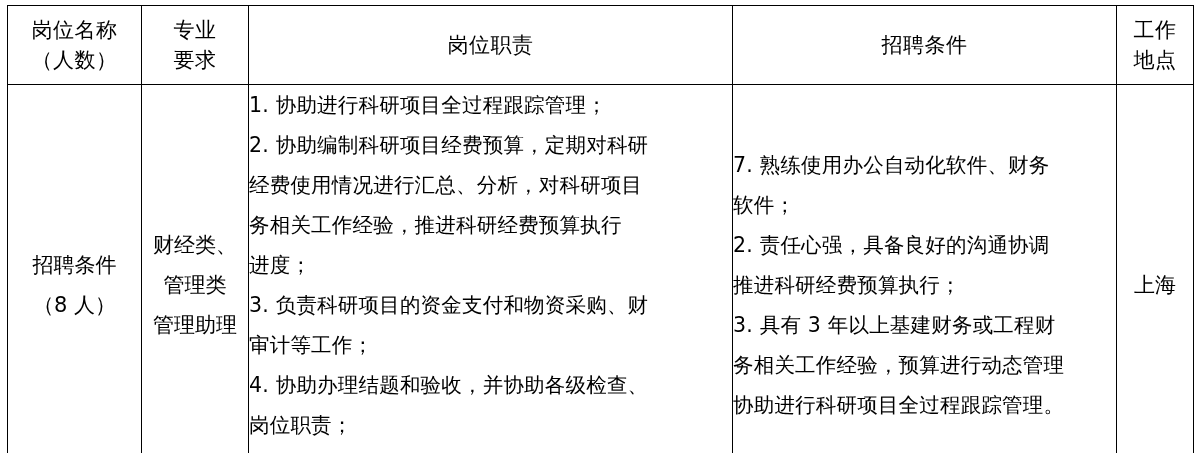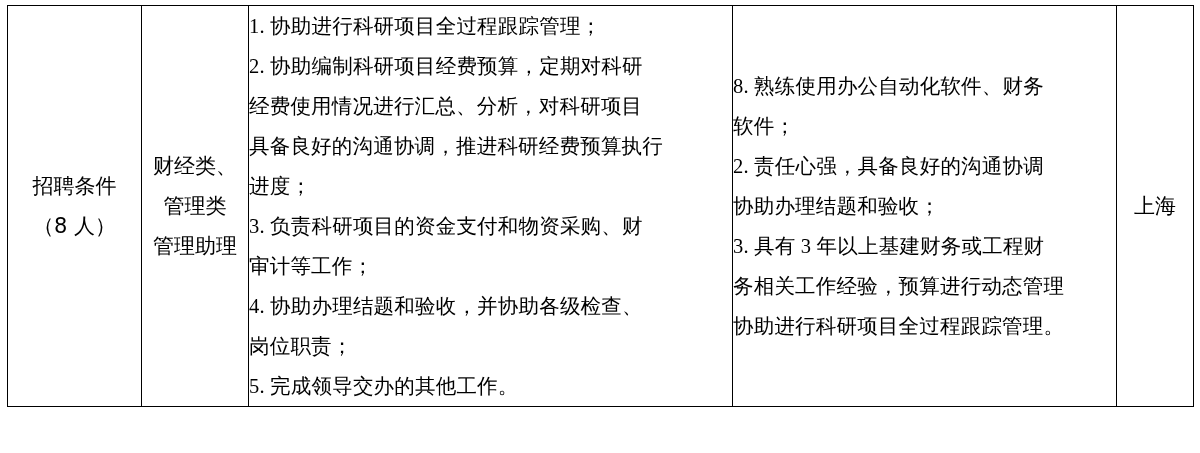--- a/index.html
+++ b/index.html
@@ -57,21 +57,20 @@
 
   .cell-body {
     text-align: left;
     font-size: 20.5px;
     line-height: 40px;
     padding: 10px 12px 10px 14px;
   }
   .cell-body .line {
     display: block;
     white-space: pre-wrap;
-    font-family: Liberation Serif, serif;
   }
   .col-duty .line { letter-spacing: 0.2px; }
   .col-req .line { letter-spacing: 0.2px; }
 
   .row-head td { height: 78px; }
   .row-body td { height: 355px; vertical-align: middle; }
   .col-duty, .col-req { vertical-align: middle; }
 </style>
 </head>
 <body>
@@ -79,47 +78,67 @@
 <div class="sheet">
   <table class="job-table">
     <colgroup>
       <col class="c1">
         <col class="c2">
         <col class="c3">
         <col class="c4">
         <col class="c5">
     </colgroup>
     <tbody>
+      <tr class="row-head">
+        <td class="hdr">
+          <span class="line">岗位名称</span>
+          <span class="line">（人数）</span>
+        </td>
+        <td class="hdr">
+          <span class="line">专业</span>
+          <span class="line">要求</span>
+        </td>
+        <td class="hdr">
+          <span class="line">岗位职责</span>
+        </td>
+        <td class="hdr">
+          <span class="line">招聘条件</span>
+        </td>
+        <td class="hdr">
+          <span class="line">工作</span>
+          <span class="line">地点</span>
+        </td>
+      </tr>
       <tr class="row-body">
         <td class="cell-center">
           <span class="line">招聘条件</span>
           <span class="line">（8 人）</span>
         </td>
         <td class="cell-center">
           <span class="line">财经类、</span>
           <span class="line">管理类</span>
           <span class="line">管理助理</span>
         </td>
         <td class="cell-body col-duty">
           <span class="line">1. 协助进行科研项目全过程跟踪管理；</span>
           <span class="line">2. 协助编制科研项目经费预算，定期对科研</span>
           <span class="line">经费使用情况进行汇总、分析，对科研项目</span>
-          <span class="line">具备良好的沟通协调，推进科研经费预算执行</span>
+          <span class="line">务相关工作经验，推进科研经费预算执行</span>
           <span class="line">进度；</span>
           <span class="line">3. 负责科研项目的资金支付和物资采购、财</span>
           <span class="line">审计等工作；</span>
           <span class="line">4. 协助办理结题和验收，并协助各级检查、</span>
           <span class="line">岗位职责；</span>
           <span class="line">5. 完成领导交办的其他工作。</span>
         </td>
         <td class="cell-body col-req">
-          <span class="line">8. 熟练使用办公自动化软件、财务</span>
+          <span class="line">7. 熟练使用办公自动化软件、财务</span>
           <span class="line">软件；</span>
           <span class="line">2. 责任心强，具备良好的沟通协调</span>
-          <span class="line">协助办理结题和验收；</span>
+          <span class="line">推进科研经费预算执行；</span>
           <span class="line">3. 具有 3 年以上基建财务或工程财</span>
           <span class="line">务相关工作经验，预算进行动态管理</span>
           <span class="line">协助进行科研项目全过程跟踪管理。</span>
         </td>
         <td class="cell-center">
           <span class="line">上海</span>
         </td>
       </tr>
     </tbody>
   </table>

